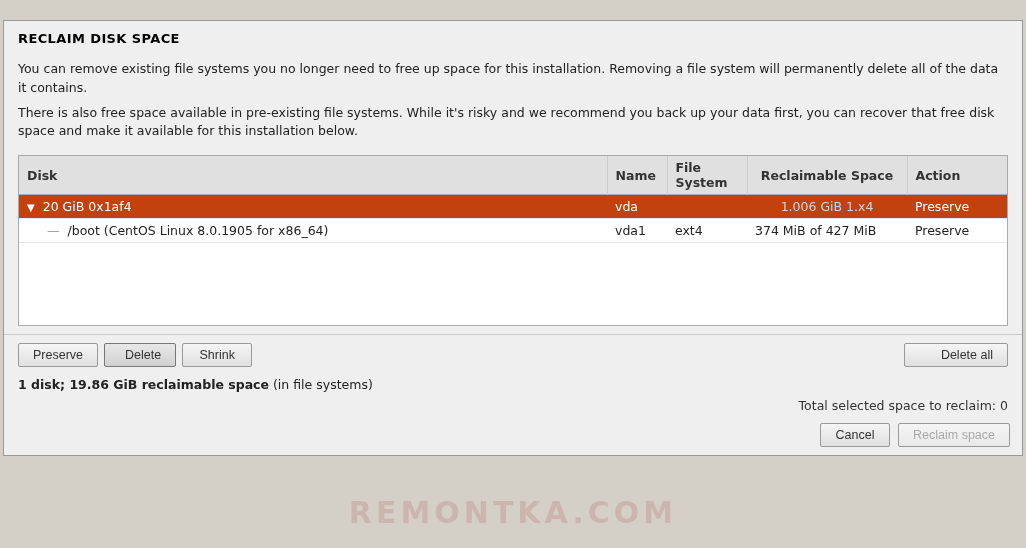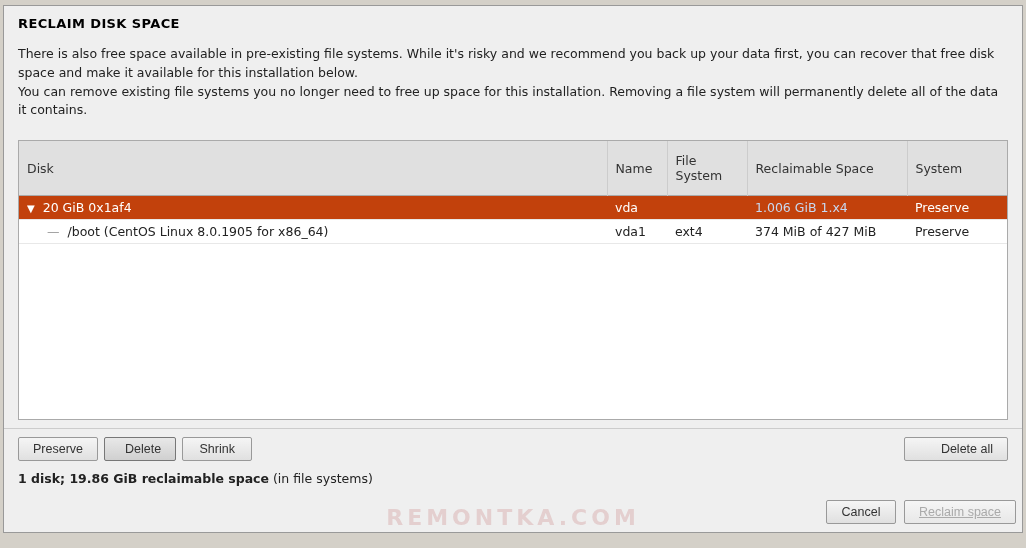--- a/index.html
+++ b/index.html
@@ -9,24 +9,24 @@
       background: #d4d0c8;
       width: 1026px;
       height: 548px;
       overflow: hidden;
       color: #000;
     }
     .dialog {
       background: #efefef;
       border: 1px solid #999;
       width: 1020px;
-      margin: 5px auto;
+      margin: 20px auto;
       display: flex;
       flex-direction: column;
-      height: 528px;
+      height: 436px;
     }
     .dialog-title {
       background: #efefef;
       padding: 10px 14px 6px 14px;
       font-weight: bold;
       font-size: 13px;
       border-bottom: none;
       letter-spacing: 0.03em;
     }
     .dialog-body {
@@ -46,22 +46,22 @@
       width: 100%;
       border-collapse: collapse;
       font-size: 12.5px;
     }
     thead tr {
       background: #e0e0e0;
       border-bottom: 1px solid #aaa;
     }
     thead th {
       text-align: left;
-      padding: 12px 8px;
-      font-weight: normal;
+      padding: 4px 8px;
+      font-weight: bold;
       color: #333;
       border-right: 1px solid #ccc;
     }
     thead th:last-child { border-right: none; }
     tbody tr {
       border-bottom: 1px solid #e8e8e8;
     }
     tbody tr.selected {
       background: #c2410c;
       color: #fff;
@@ -91,21 +91,20 @@
       background: linear-gradient(to bottom, #f5f5f5, #e0e0e0);
       cursor: pointer;
       border-radius: 2px;
       color: #333;
       min-width: 70px;
     }
     .btn:disabled {
       color: #aaa;
       background: linear-gradient(to bottom, #f5f5f5, #e8e8e8);
       cursor: default;
-      text-decoration: underline;
     }
     .btn.active {
       background: linear-gradient(to bottom, #e8e8e8, #d0d0d0);
       border-color: #777;
       padding-left: 20px;
     }
     .btn-right {
       margin-left: auto;
       padding-left: 36px;
     }
@@ -121,29 +120,29 @@
       font-size: 12.5px;
       color: #333;
     }
     .stats-area .stat-line {
       margin-bottom: 2px;
     }
     .bottom-buttons {
       display: flex;
       justify-content: flex-end;
       align-items: center;
-      padding: 6px 6px 8px 14px;
+      padding: 6px 12px 8px 14px;
       gap: 8px;
     }
     .watermark {
       position: absolute;
       bottom: 18px;
       left: 50%;
       transform: translateX(-50%);
-      font-size: 22px;
+      font-size: 30px;
       color: rgba(180,60,60,0.18);
       font-weight: bold;
       letter-spacing: 4px;
       pointer-events: none;
       white-space: nowrap;
     }
     .expand-arrow {
       display: inline-block;
       margin-right: 4px;
       font-size: 10px;
@@ -151,41 +150,42 @@
     .dash-line {
       display: inline-block;
       margin-right: 4px;
       color: #999;
     }
     .reclaimable-faded {
       color: #b0b0b0;
     }
     tbody tr.selected .reclaimable-faded {
       color: #c8d8f0;
+      text-align: center;
     }
   </style>
 </head>
 <body>
 
 <div class="dialog">
   <div class="dialog-title">RECLAIM DISK SPACE</div>
   <div class="dialog-body">
+    <p style="margin-bottom:6px;">You can remove existing file systems you no longer need to free up space for this installation.  Removing a file system will permanently delete all of the data it contains.</p>
     <p>There is also free space available in pre-existing file systems.  While it's risky and we recommend you back up your data first, you can recover that free disk space and make it available for this installation below.</p>
-    <p style="margin-bottom:6px;">You can remove existing file systems you no longer need to free up space for this installation.  Removing a file system will permanently delete all of the data it contains.</p>
   </div>
 
   <div class="table-container">
     <table>
       <thead>
         <tr>
           <th>Disk</th>
           <th style="width:60px;">Name</th>
           <th style="width:80px;">File System</th>
-          <th style="width:160px;">Reclaimable Space</th>
-          <th style="width:100px;">System</th>
+          <th style="width:160px;text-align:center;">Reclaimable Space</th>
+          <th style="width:100px;">Action</th>
         </tr>
       </thead>
       <tbody>
         <tr class="disk-row selected">
           <td>
             <span class="expand-arrow">▼</span>
             <span>20 GiB 0x1af4</span>
           </td>
           <td>vda</td>
           <td></td>
@@ -212,20 +212,21 @@
     <button class="btn">Shrink</button>
     <button class="btn btn-right">Delete all</button>
   </div>
 
   <div class="summary-row">
     <strong>1 disk; 19.86 GiB reclaimable space</strong>
     <span>(in file systems)</span>
   </div>
 
   <div class="stats-area">
+    <div class="stat-line">Total selected space to reclaim: 0</div>
   </div>
 
   <div class="bottom-buttons">
     <button class="btn">Cancel</button>
     <button class="btn" disabled="">Reclaim space</button>
   </div>
 </div>
 
 <div class="watermark">REMONTKA.COM</div>
 

